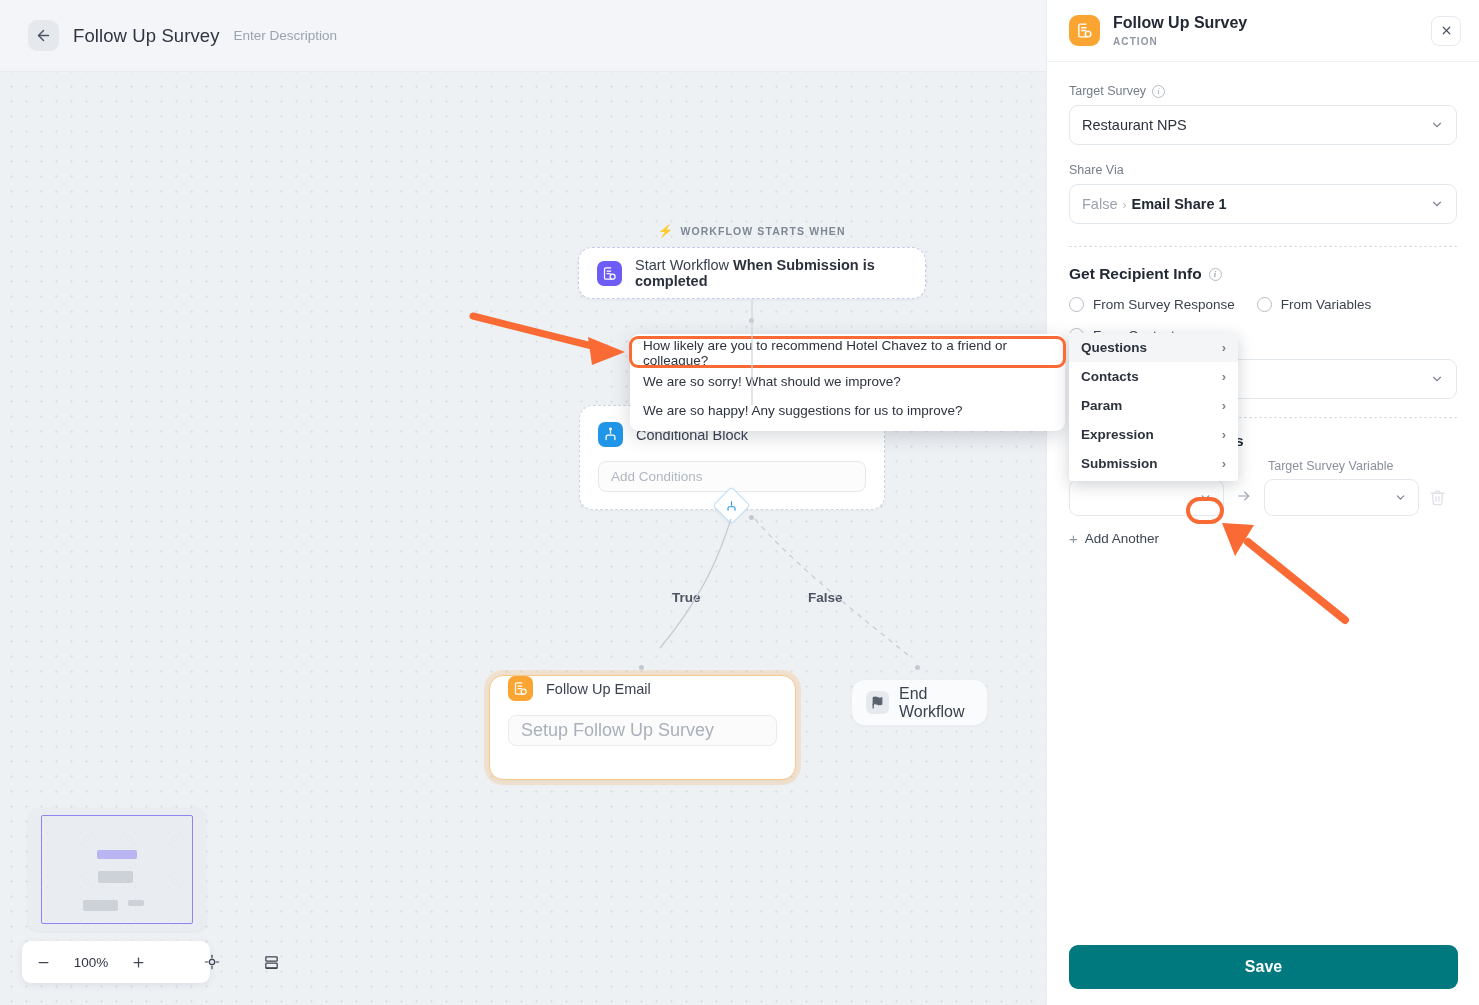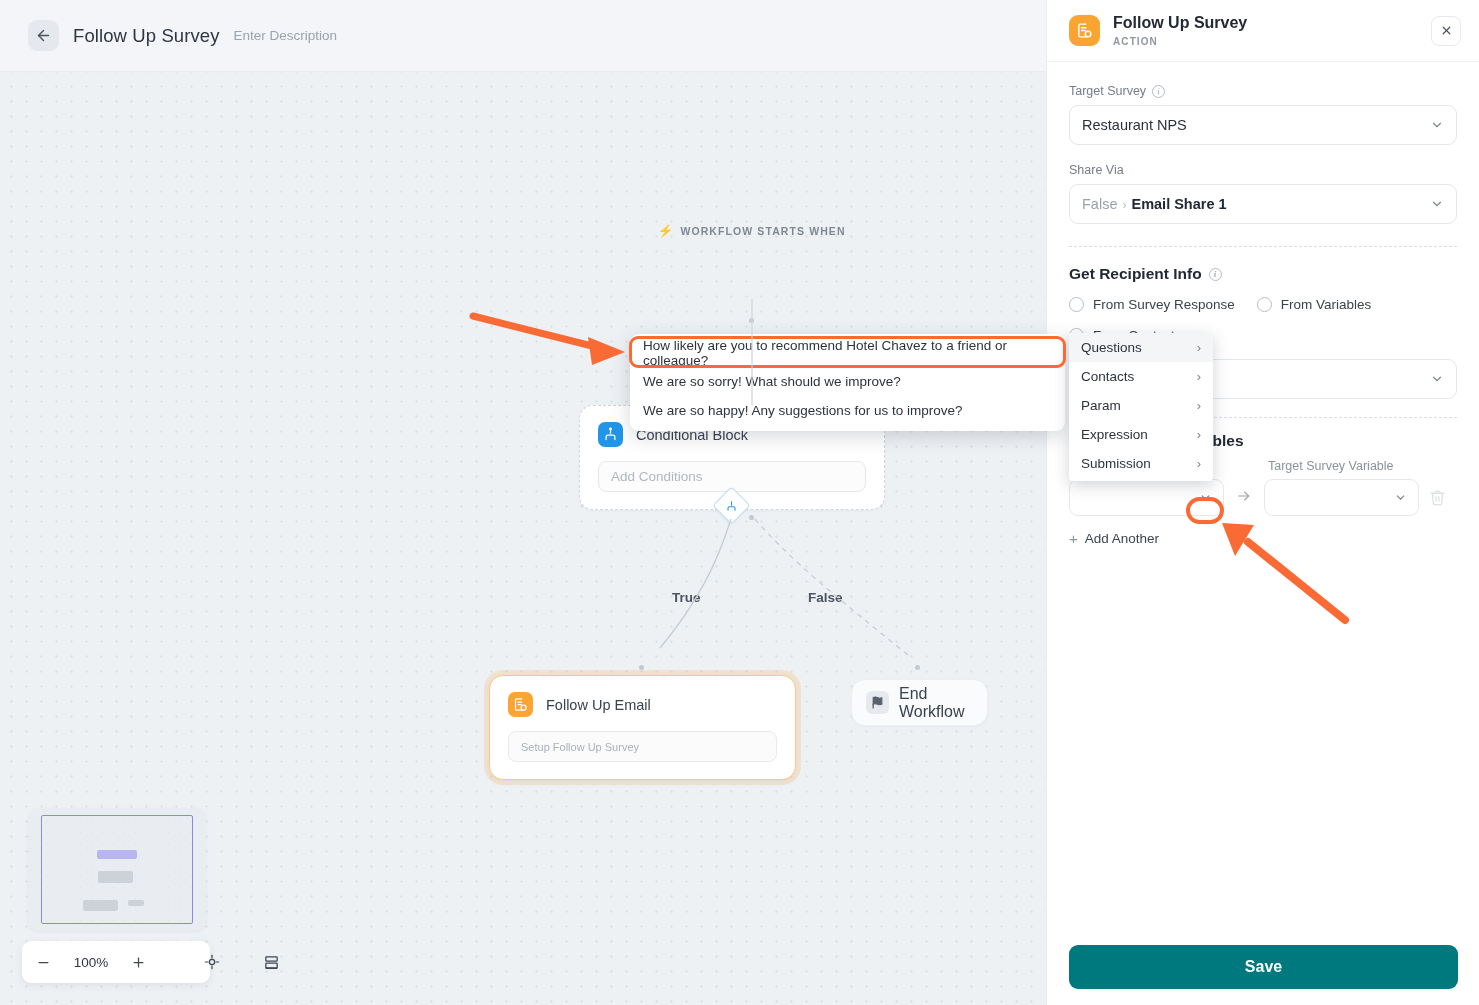--- a/index.html
+++ b/index.html
@@ -91,28 +91,28 @@
 
   .branch-label {
     position: absolute; font-size: 13.5px; font-weight: bold; color: #4c5362;
   }
 
   
   #email-node {
     left: 489px; top: 675px; width: 307px; height: 105px;
     border: 1px solid #f6c88b; background: #fff;
     box-shadow: 0 0 0 5px rgba(250,175,80,.22), 0 2px 6px rgba(60,70,90,.06);
-    padding: 16px 18px;
+    padding: 0 18px;
   }
   #email-node .node-ic { background: #faa431; color: #fff; }
   .email-title { font-size: 14.5px; color: #3a4150; }
   .email-input {
     margin-top: 14px; height: 31px; border: 1px solid #e7eaee; border-radius: 8px;
     background: #fbfbfc; display: flex; align-items: center; padding-left: 12px;
-    font-size: 11px; color: #a9b0ba;
+    font-size: 18px; color: #a9b0ba;
   }
 
   
   #end-node {
     left: 851px; top: 679px; width: 137px; height: 47px;
     background: #fafbfc; border: 1px solid #eceff2;
     display: flex; align-items: center; padding-left: 14px; gap: 10px;
     box-shadow: 0 1px 2px rgba(60,70,90,.04);
   }
   #end-node .node-ic { background: #e6e9ed; color: #5a616d; width:23px;height:23px;border-radius:6px; }
@@ -233,23 +233,23 @@
     font-size: 13.5px; color: #2d333e; cursor: pointer;
   }
   .qitem.first { margin-top: 4px; }
   .hl-ring {
     position: absolute; left: 629px; top: 336px; width: 437px; height: 32px;
     border: 3px solid #f96a35; border-radius: 9px; z-index: 45; pointer-events: none;
   }
 
   
   .cmenu {
-    position: absolute; left: 1069px; top: 333px; width: 144px; height: 148px;
+    position: absolute; left: 1069px; top: 333px; width: 169px; height: 148px;
     background: #fff; border-radius: 4px;
-    box-shadow: 0 4px 16px rgba(40,50,70,.22); z-index: 42;
+    box-shadow: 0 4px 16px rgba(40,50,70,.22); z-index: 42; font-weight: bold;
   }
   .citem {
     height: 29px; display: flex; align-items: center; padding: 0 12px;
     font-size: 13.5px; color: #2d333e; cursor: pointer;
   }
   .citem.active { background: #f4f5f7; }
   .citem .cchev { margin-left: auto; color: #7d838d; font-size: 13px; }
 
   .hl-pill {
     position: absolute; left: 1186px; top: 497px; width: 38px; height: 27px;
@@ -284,20 +284,33 @@
     <div class="dot-small" style="left:749px;top:318px;"></div>
     <div class="dot-small" style="left:749px;top:515px;"></div>
     <div class="dot-small" style="left:639px;top:665px;"></div>
     <div class="dot-small" style="left:915px;top:665px;"></div>
 
     <div class="starts-when">
       <span class="bolt">⚡</span>
       <span>WORKFLOW STARTS WHEN</span>
     </div>
 
+    <div class="node" id="start-node">
+      <div class="node-row">
+        <div class="node-ic">
+          <svg width="15" height="15" viewBox="0 0 24 24" fill="none" stroke="#fff" stroke-width="2" stroke-linecap="round" stroke-linejoin="round">
+            <path d="M14 3H6a2 2 0 0 0-2 2v14a2 2 0 0 0 2 2h9"></path>
+              <line x1="8" y1="8" x2="14" y2="8"></line>
+              <line x1="8" y1="12" x2="13" y2="12"></line>
+              <circle cx="17" cy="17" r="4"></circle>
+          </svg>
+        </div>
+        <div class="start-txt"><span>Start Workflow </span><b>When Submission is completed</b></div>
+      </div>
+    </div>
 
     <div class="node" id="cond-node">
       <div class="node-row">
         <div class="node-ic">
           <svg width="15" height="15" viewBox="0 0 24 24" fill="none" stroke="#fff" stroke-width="2" stroke-linecap="round" stroke-linejoin="round">
             <line x1="12" y1="3" x2="12" y2="10"></line>
               <path d="M5 20v-4a3 3 0 0 1 3-3h8a3 3 0 0 1 3 3v4"></path>
               <circle cx="12" cy="3" r="1.3" fill="#fff"></circle>
           </svg>
         </div>

